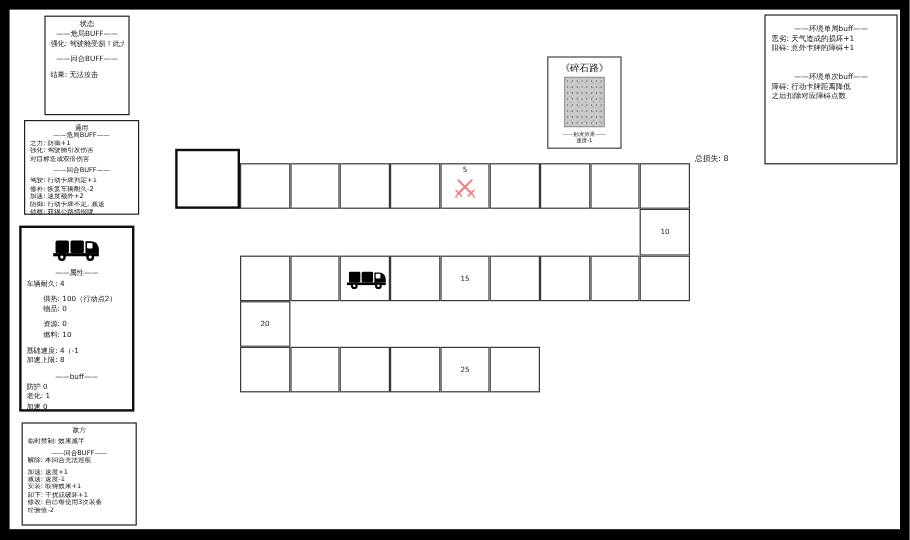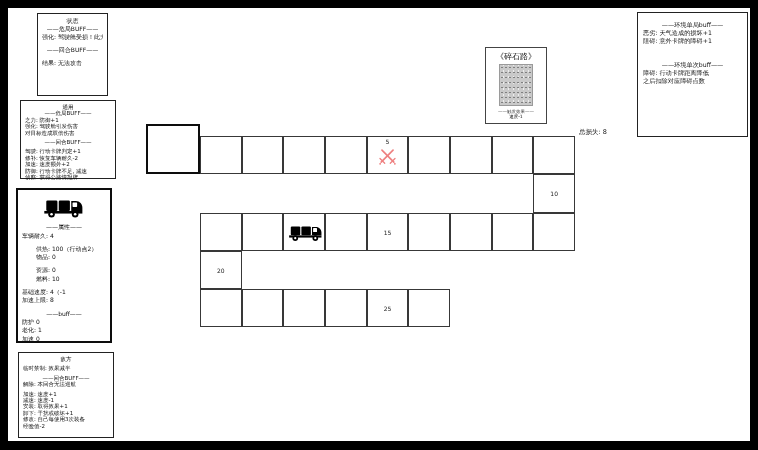--- a/index.html
+++ b/index.html
@@ -134,21 +134,21 @@
         <div class="spacer"></div>
         <div class="line">加速: 速度+1</div>
         <div class="line">减速: 速度-1</div>
         <div class="line">安装: 取得效果+1</div>
         <div class="line">卸下: 干扰或破坏+1</div>
         <div class="line">修改: 自己每使用3次装备</div>
         <div class="line">经验值-2</div>
       </div>
   </div>
 
-  <div class="card" style="left:477px;top:39px;">
+  <div class="card" style="left:448px;top:39px;">
     <div class="card-title">《碎石路》</div>
     <div class="gravel"></div>
     <div class="card-sep">——触发效果——</div>
     <div class="card-effect">速度-1</div>
   </div>
 
 
   <div class="score">总损失: 8</div>
 
   <div class="env">

